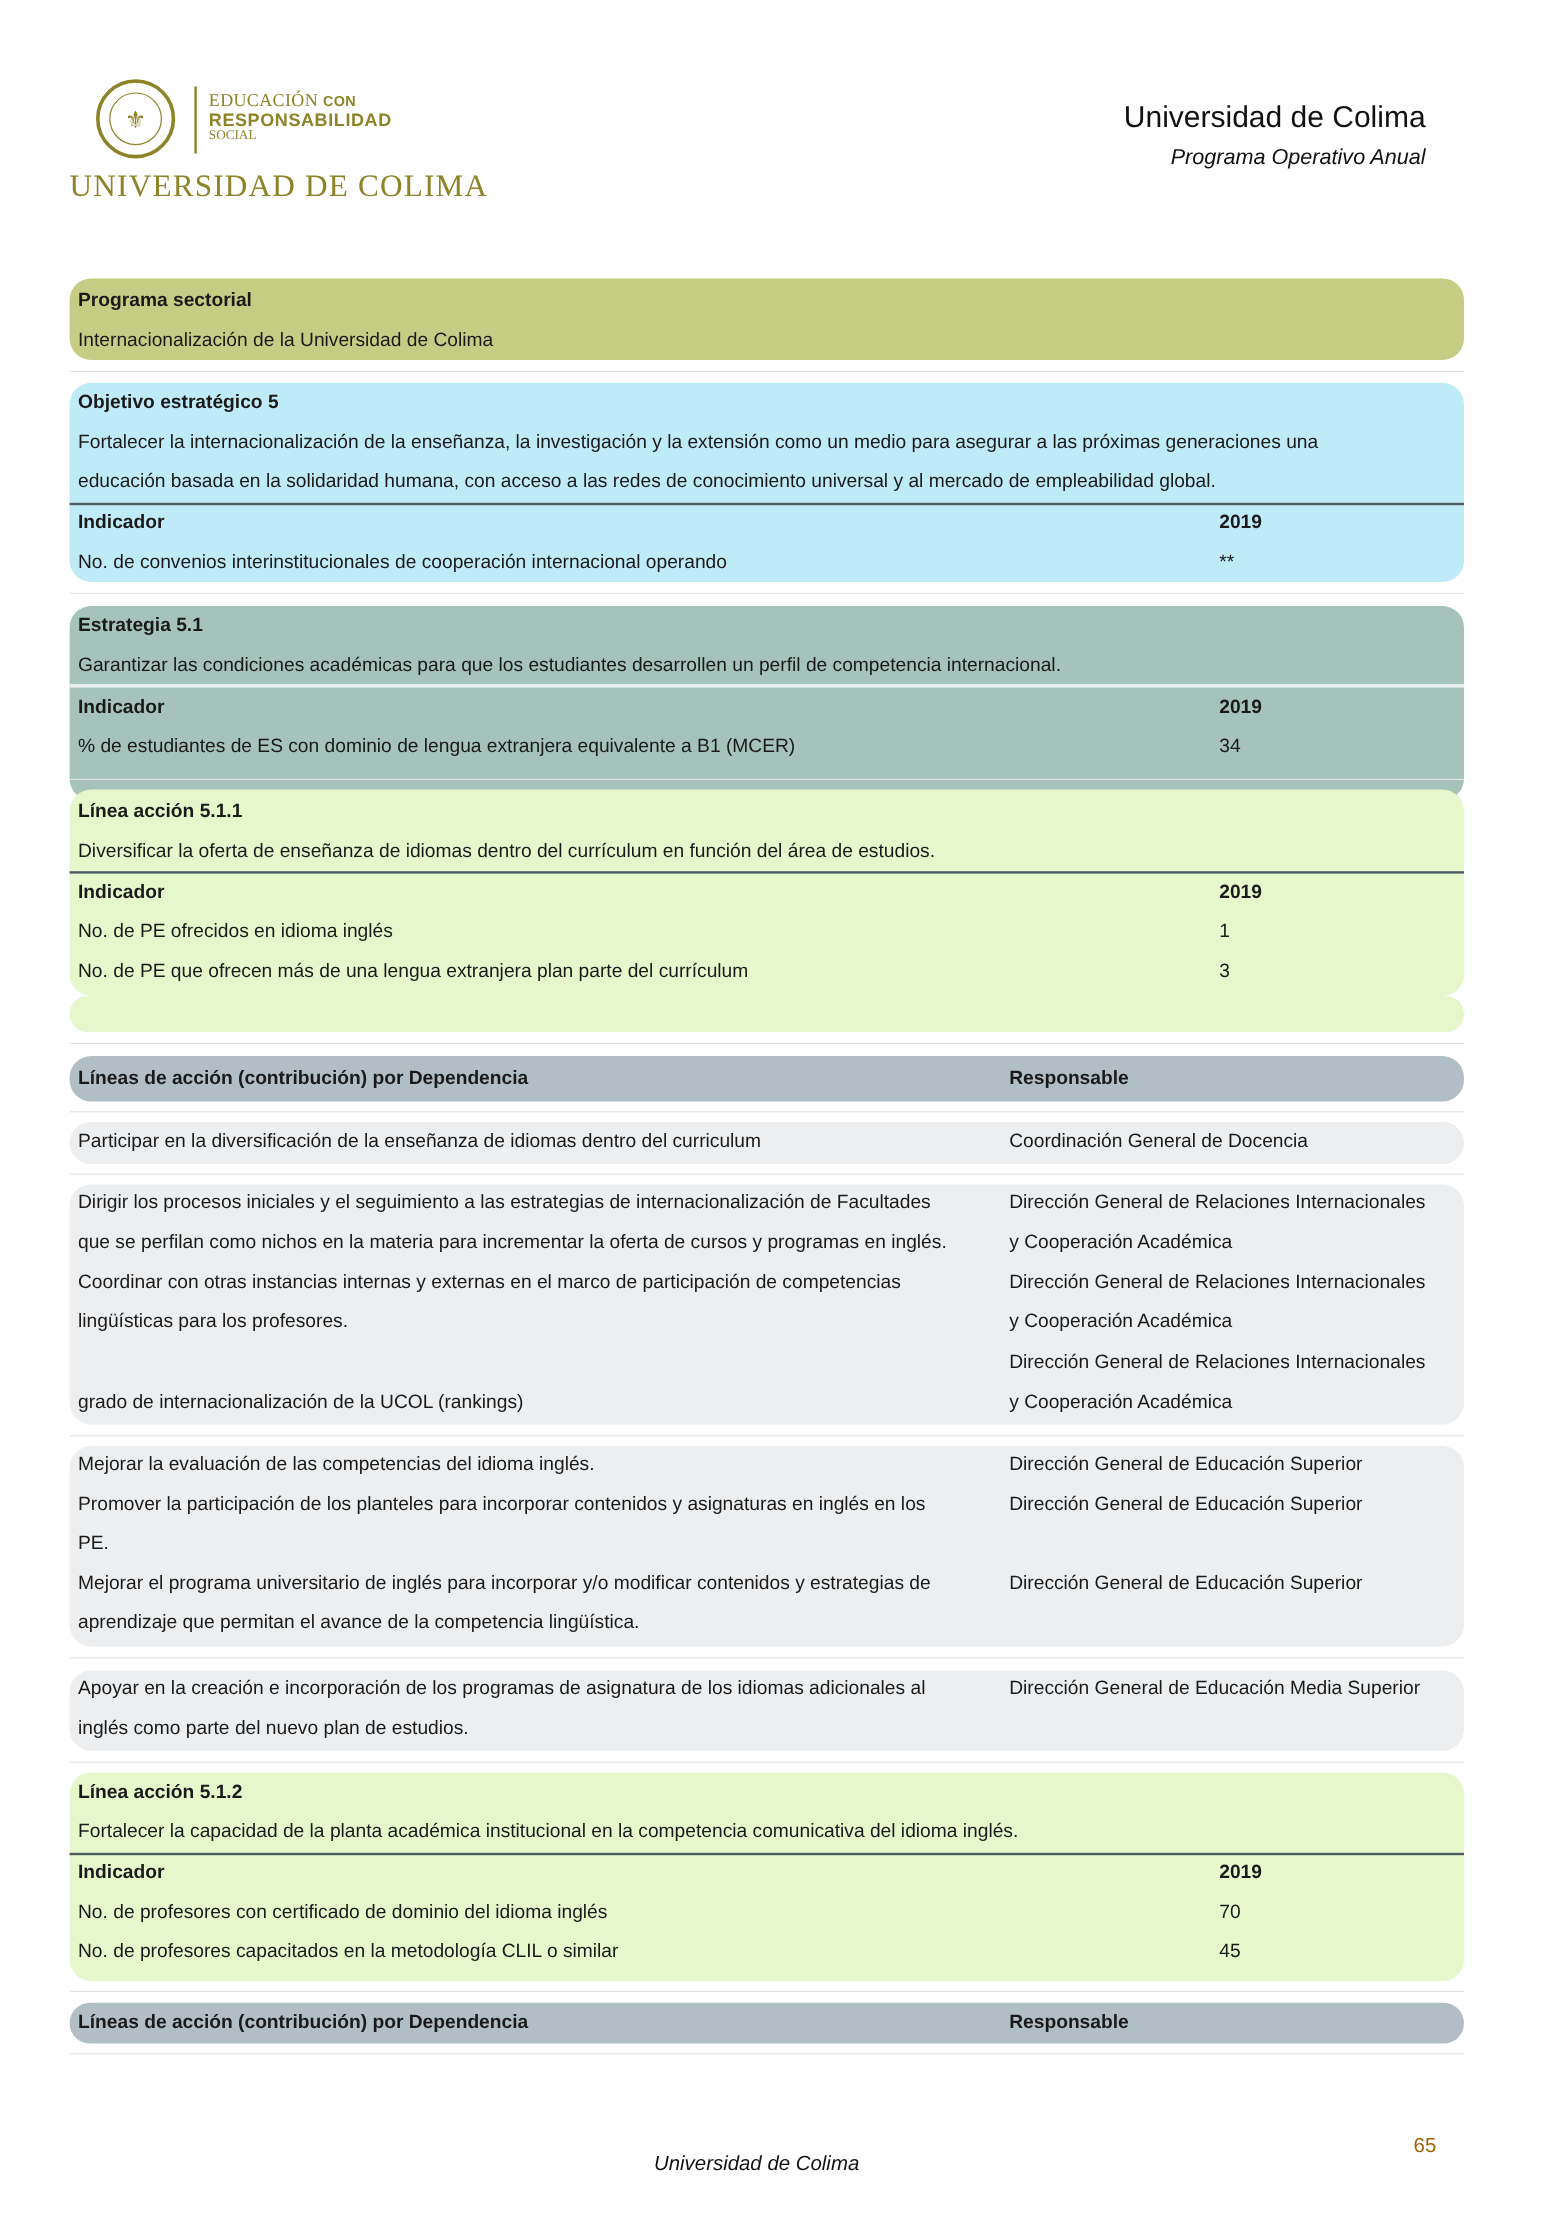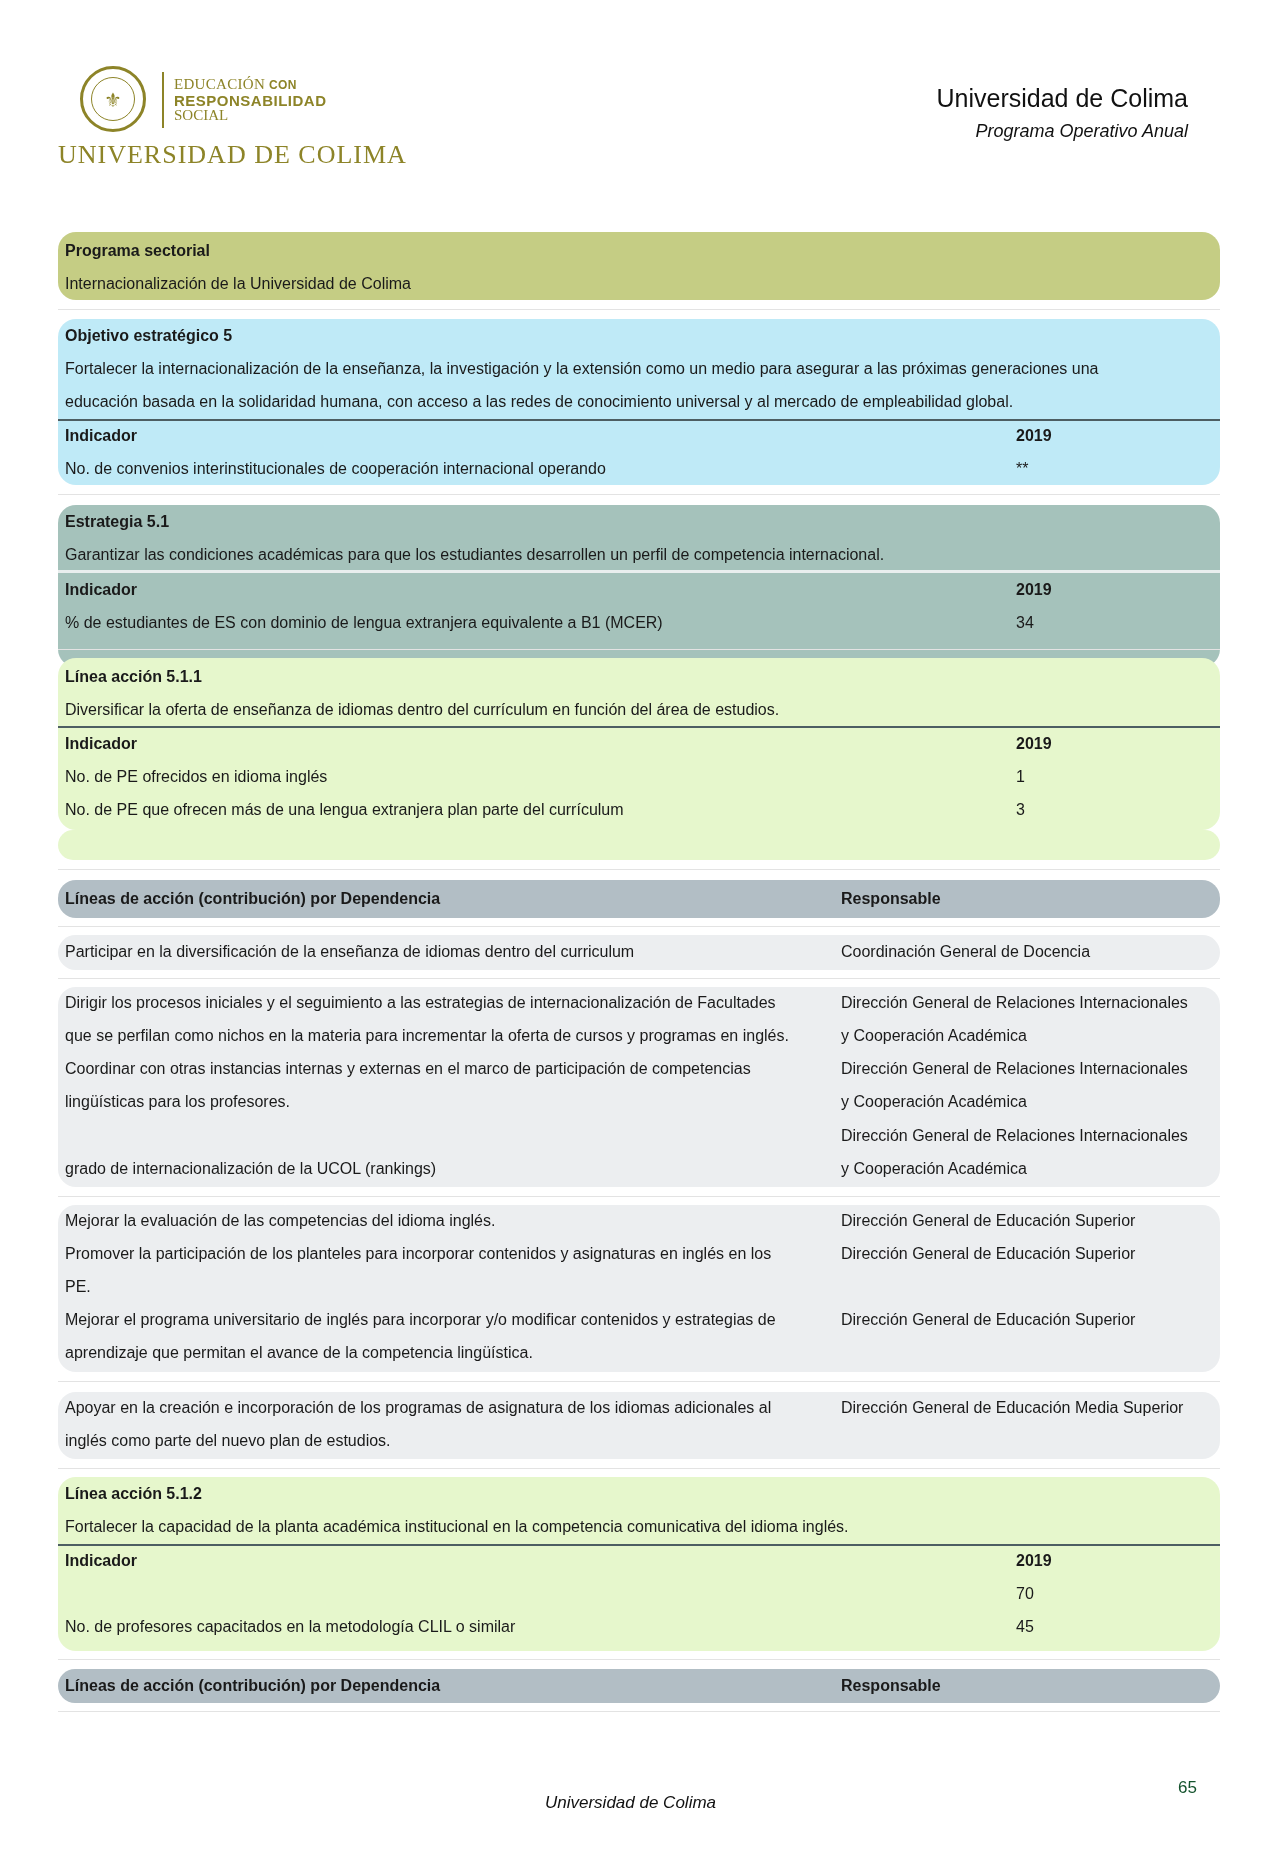--- a/index.html
+++ b/index.html
@@ -12,21 +12,21 @@
   .logo .seal { position:absolute; left:22px; top:4px; width:66px; height:66px; border-radius:50%;
                 border:3px solid #8d8428; box-sizing:border-box; }
   .logo .seal-inner { position:absolute; left:8px; top:8px; width:44px; height:44px; border-radius:50%;
                 border:1.5px solid #8d8428; box-sizing:border-box; }
   .logo .seal-glyph { position:absolute; left:0; top:10px; width:100%; text-align:center; color:#8d8428;
                 font-size:20px; font-family:"DejaVu Serif", serif; }
   .logo .divider { position:absolute; left:104px; top:10px; width:2px; height:56px; background:#8d8428; }
   .logo .tag1 { position:absolute; left:116px; top:14px; font-size:15px; color:#8d8428; font-family:"Liberation Serif", serif; letter-spacing:0.3px; }
   .logo .tag1 b { font-family:"Liberation Sans", sans-serif; font-size:12px; }
   .logo .tag2 { position:absolute; left:116px; top:30px; font-size:15px; font-weight:bold; color:#8d8428; letter-spacing:0.5px; }
-  .logo .tag3 { position:absolute; left:116px; top:45px; font-size:15px; color:#8d8428; font-family:"Liberation Serif", serif; }
+  .logo .tag3 { position:absolute; left:116px; top:45px; font-size:11px; color:#8d8428; font-family:"Liberation Serif", serif; }
   .logo .name { position:absolute; left:0; top:78px; font-size:26px; color:#8d8428; font-family:"Liberation Serif", serif; letter-spacing:1px; white-space:nowrap; }
 
   .hdr-title { right:96px; top:84px; font-size:25px; color:#111; text-align:right; }
   .hdr-sub { right:96px; top:121px; font-size:18px; font-style:italic; color:#111; text-align:right; }
 
   
   .box { position:absolute; left:58px; width:1162px; box-sizing:border-box; font-size:16px;border-radius:18px; }
   .line { position:absolute; left:58px; width:1162px; height:1px; background:#e3e3e3; }
   .row { position:absolute; left:7px; white-space:nowrap; line-height:22px; }
   .val { position:absolute; left:958px; white-space:nowrap; line-height:22px; }
@@ -35,21 +35,21 @@
   .hr-light { position:absolute; left:0; width:100%; height:3px; background:#e9eeee; }
 
   .c-prog { background:#c5cd84; }
   .c-obj { background:#bfeaf7; }
   .c-est { background:#a5c2bb; }
   .c-lin { background:#e6f7cc; }
   .c-hdr { background:#b2bec5; }
   .c-act { background:#eceef0; }
   .resp { position:absolute; left:783px; white-space:nowrap; line-height:22px; }
 
-  .page-num { left:1178px; top:1778px; font-size:17px; color:#14532d; }
+  .page-num { left:1178px; top:1778px; font-size:17px; color:#a16207; }
   .footer { left:545px; top:1793px; font-size:17px; font-style:italic; color:#111; }
 </style>
 </head>
 <body>
 
 <div class="abs logo">
   <div class="seal">
     <div class="seal-inner">
         <div class="seal-glyph">⚜</div>
       </div>
@@ -154,20 +154,21 @@
   <div class="row" style="top:38px;">inglés como parte del nuevo plan de estudios.</div>
 </div>
 <div class="line" style="top:1468px;"></div>
 
 <div class="box c-lin" style="top:1477px;height:174px;">
   <div class="row b" style="top:6px;">Línea acción 5.1.2</div>
   <div class="row" style="top:39px;">Fortalecer la capacidad de la planta académica institucional en la competencia comunicativa del idioma inglés.</div>
   <div class="hr-dark" style="top:67px;"></div>
   <div class="row b" style="top:73px;">Indicador</div>
   <div class="val b" style="top:73px;">2019</div>
+  <div class="row" style="top:106px;">No. de profesores con certificado de dominio del idioma inglés</div>
   <div class="val" style="top:106px;">70</div>
   <div class="row" style="top:139px;">No. de profesores capacitados en la metodología CLIL o similar</div>
   <div class="val" style="top:139px;">45</div>
 </div>
 <div class="line" style="top:1659px;"></div>
 
 <div class="box c-hdr" style="top:1669px;height:34px;">
   <div class="row b" style="top:6px;">Líneas de acción (contribución) por Dependencia</div>
   <div class="resp b" style="top:6px;">Responsable</div>
 </div>

